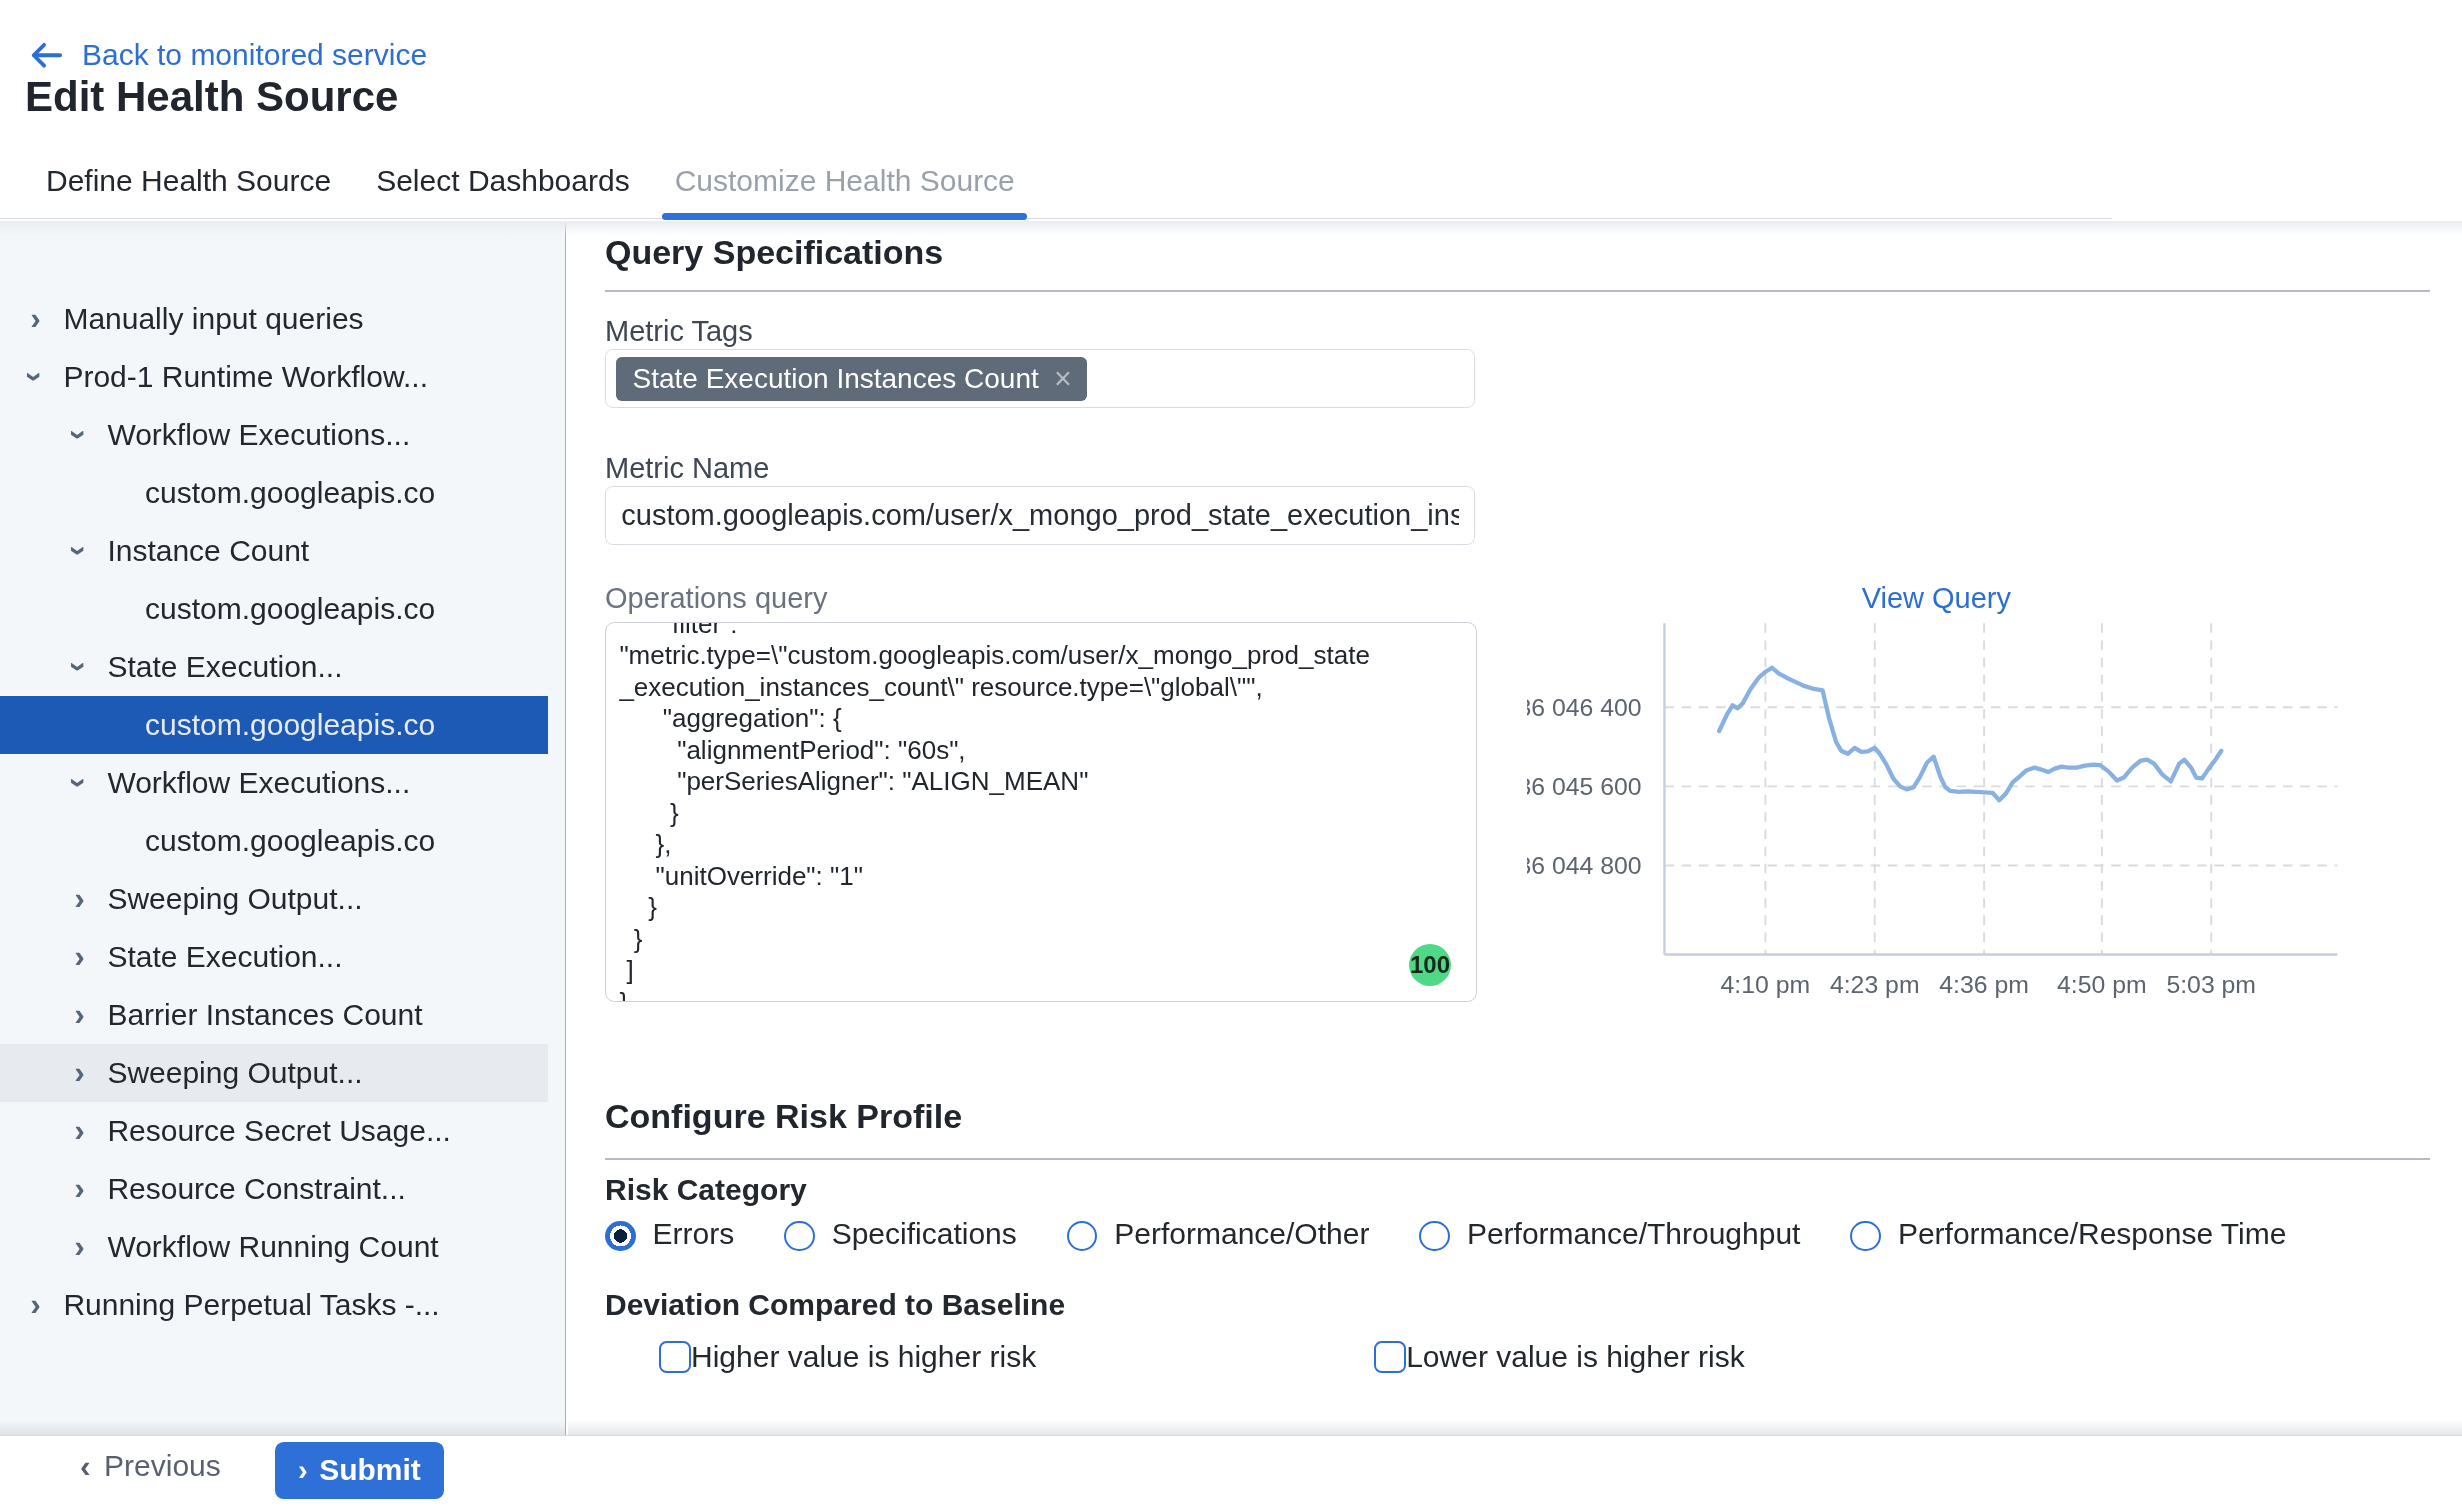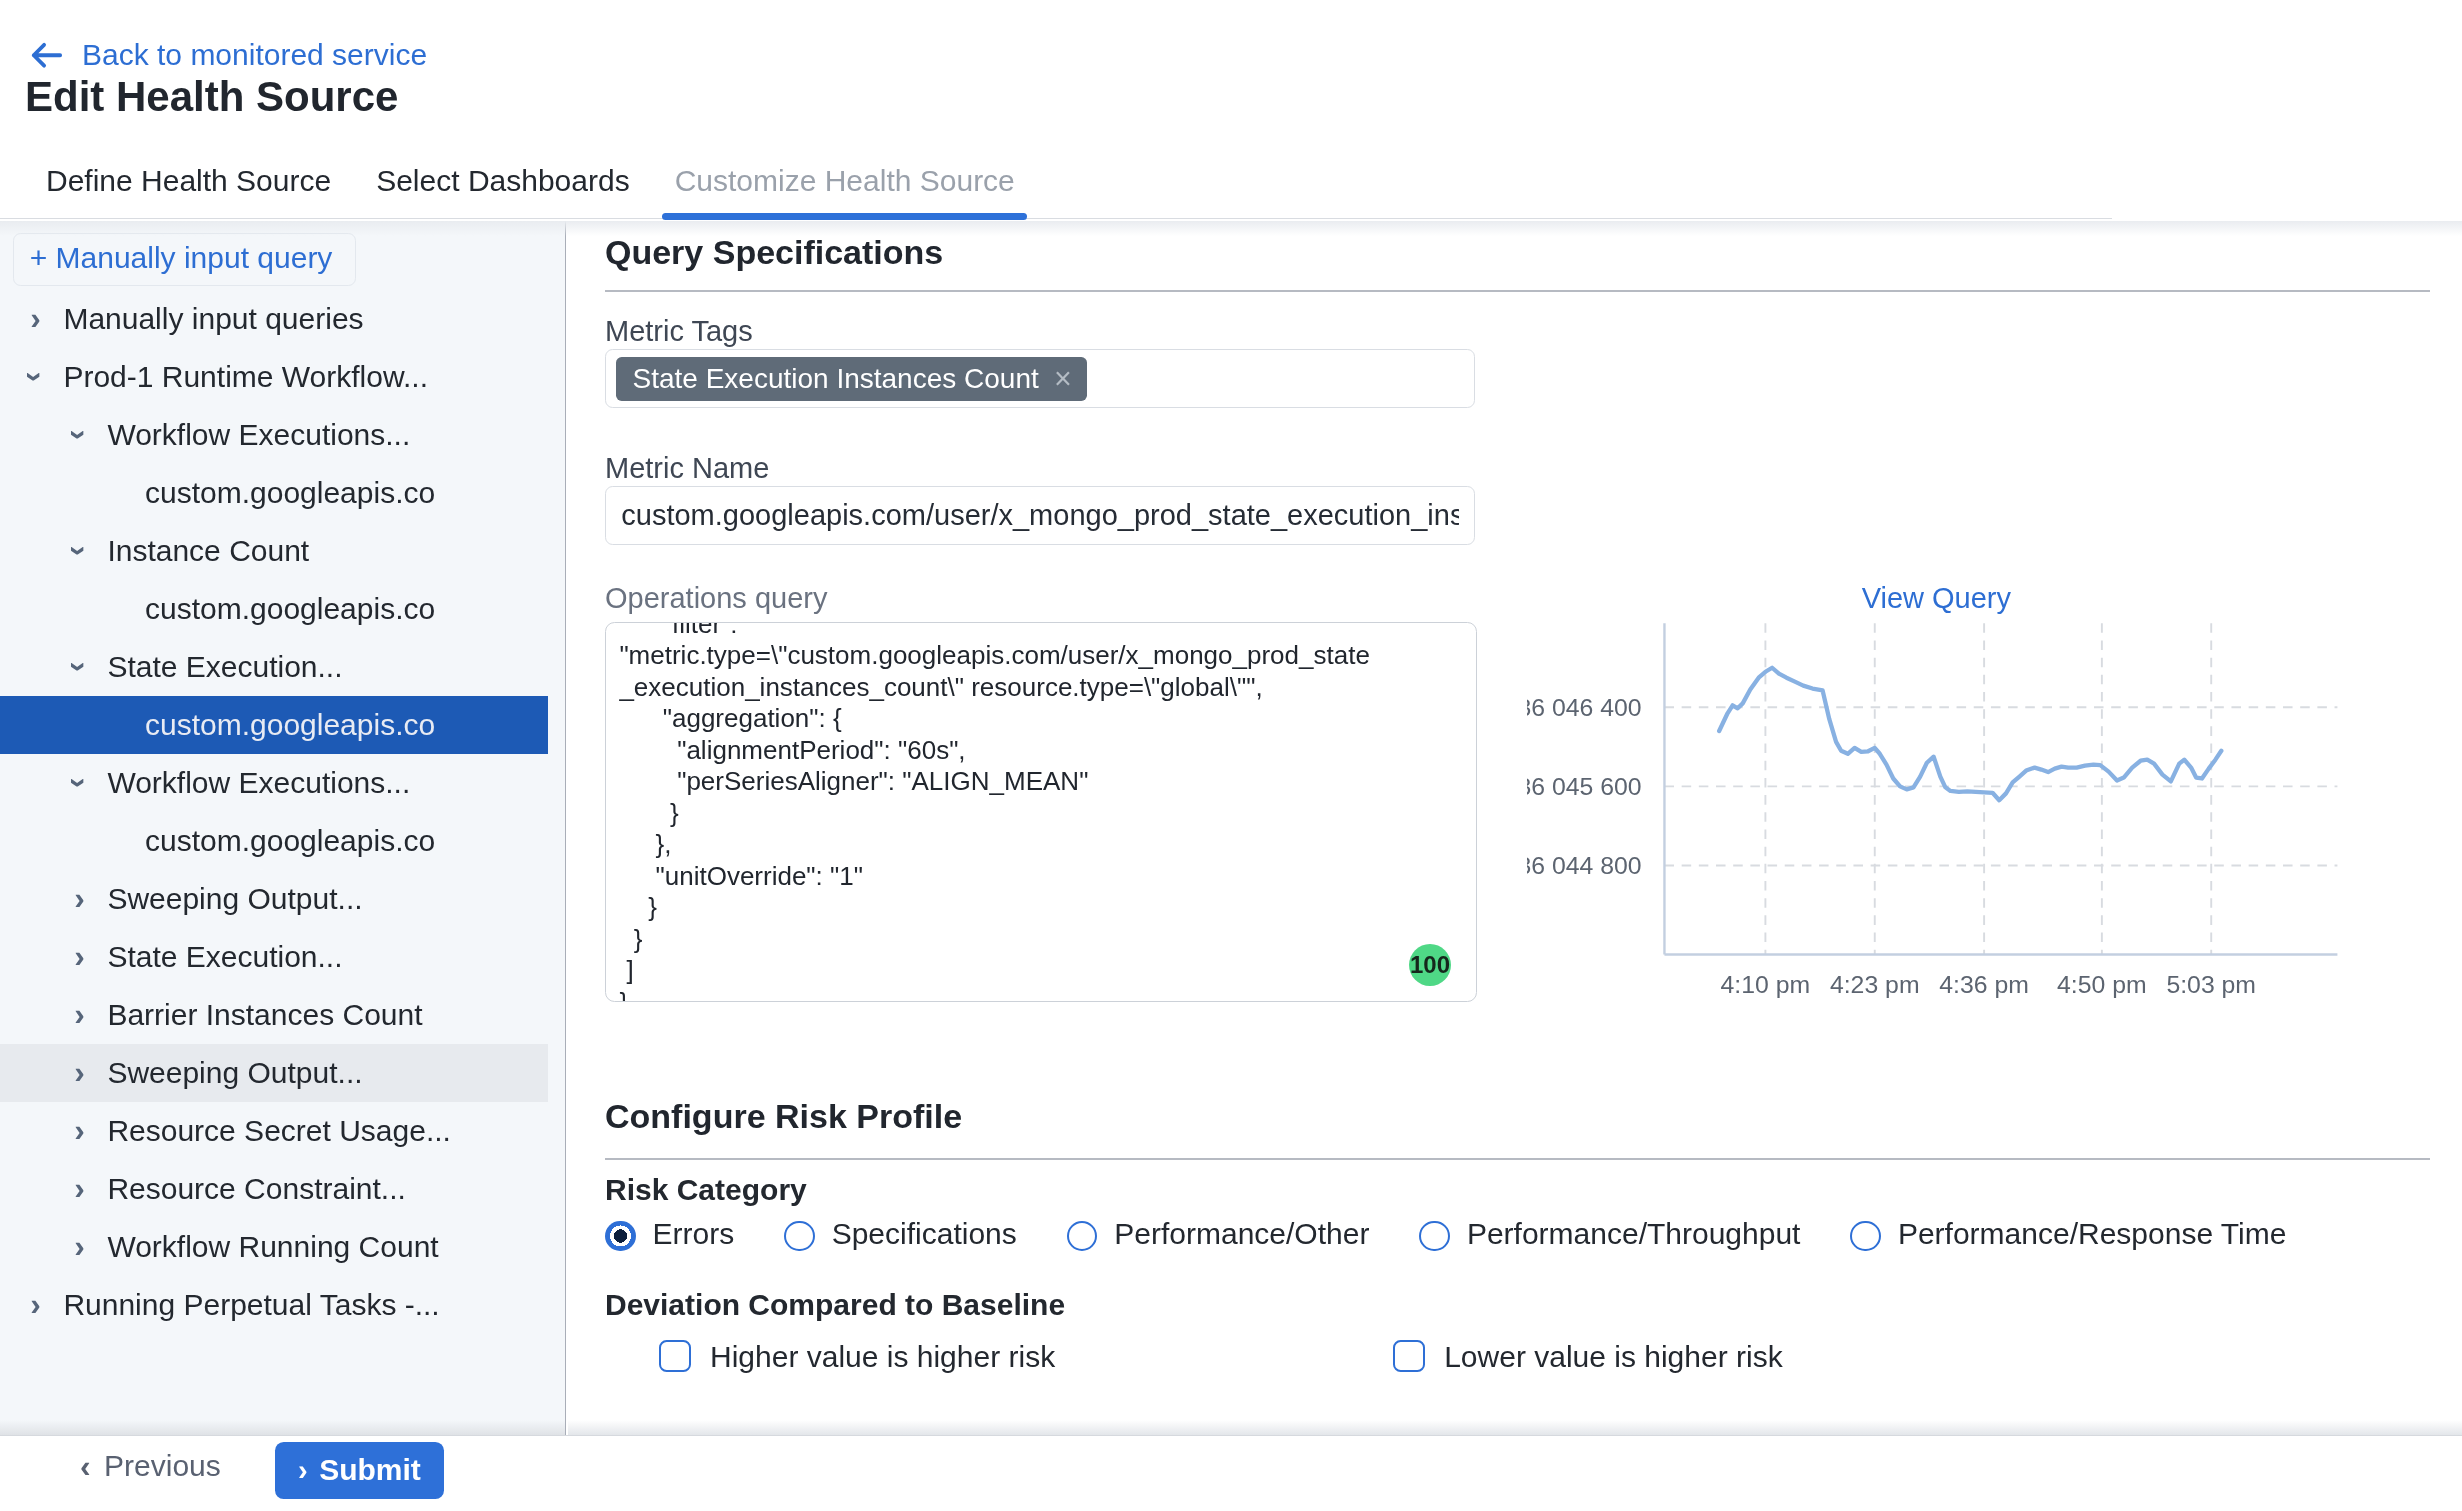--- a/index.html
+++ b/index.html
@@ -77,21 +77,21 @@
 
   
   .risk-cat-label{position:absolute;left:37px;top:952px;font-size:30px;font-weight:600;color:#23282f;}
   .radio-row{position:absolute;left:37px;top:996px;display:flex;align-items:center;gap:50px;}
   .radio-item{display:flex;align-items:flex-end;gap:17px;cursor:pointer;}
   .radio{width:30.5px;height:30.5px;border-radius:50%;box-sizing:border-box;border:2.9px solid #2e6fd6;background:#fff;flex:0 0 auto;}
   .radio.on{border:none;background:radial-gradient(circle,#0c1f3d 0 6.7px,#ffffff 6.7px 10.5px,#2e6fd6 10.5px 15.3px);}
   .radio-label{font-size:30px;color:#23282f;white-space:nowrap;}
   .dev-label{position:absolute;left:37px;top:1067px;font-size:30px;font-weight:600;color:#23282f;}
   .check-row{position:absolute;left:91px;top:1119px;display:flex;align-items:center;}
-  .check-item{display:flex;align-items:flex-start;gap:19px;cursor:pointer;}
+  .check-item{display:flex;align-items:center;cursor:pointer;}
   .check-item + .check-item{margin-left:338px;}
   .checkbox{width:32px;height:32px;border:2.9px solid #2e6fd6;border-radius:7.6px;background:#fff;box-sizing:border-box;flex:0 0 auto;}
   .check-label{font-size:30px;color:#23282f;white-space:nowrap;}
 
   
   .footer{position:absolute;left:0;top:1435px;width:2462px;height:76px;background:#fff;
     border-top:1.9px solid #d6d9de;box-sizing:border-box;}
   .prev-btn{position:absolute;left:80px;top:13.4px;display:flex;align-items:center;gap:13.4px;
     font-size:30px;color:#596171;cursor:pointer;}
   .prev-btn .chev{font-size:32px;font-weight:700;line-height:1;}
@@ -125,21 +125,20 @@
         <span>Select Dashboards</span>
       </div>
       <div class="tab active">
         <span>Customize Health Source</span>
         <span class="underline"></span>
       </div>
     </div>
   <div class="bar-shadow"></div>
 
   <div class="sidebar">
-    <div class="add-query">+ Manually input query</div>
     <div class="tree" id="tree">
         <div class="tree-row lvl0">
           <span class="tree-chevron">›</span>
           <span class="tree-label">Manually input queries</span>
         </div>
         <div class="tree-row lvl0">
           <span class="tree-chevron expanded">›</span>
           <span class="tree-label">Prod-1 Runtime Workflow...</span>
         </div>
         <div class="tree-row lvl1">

